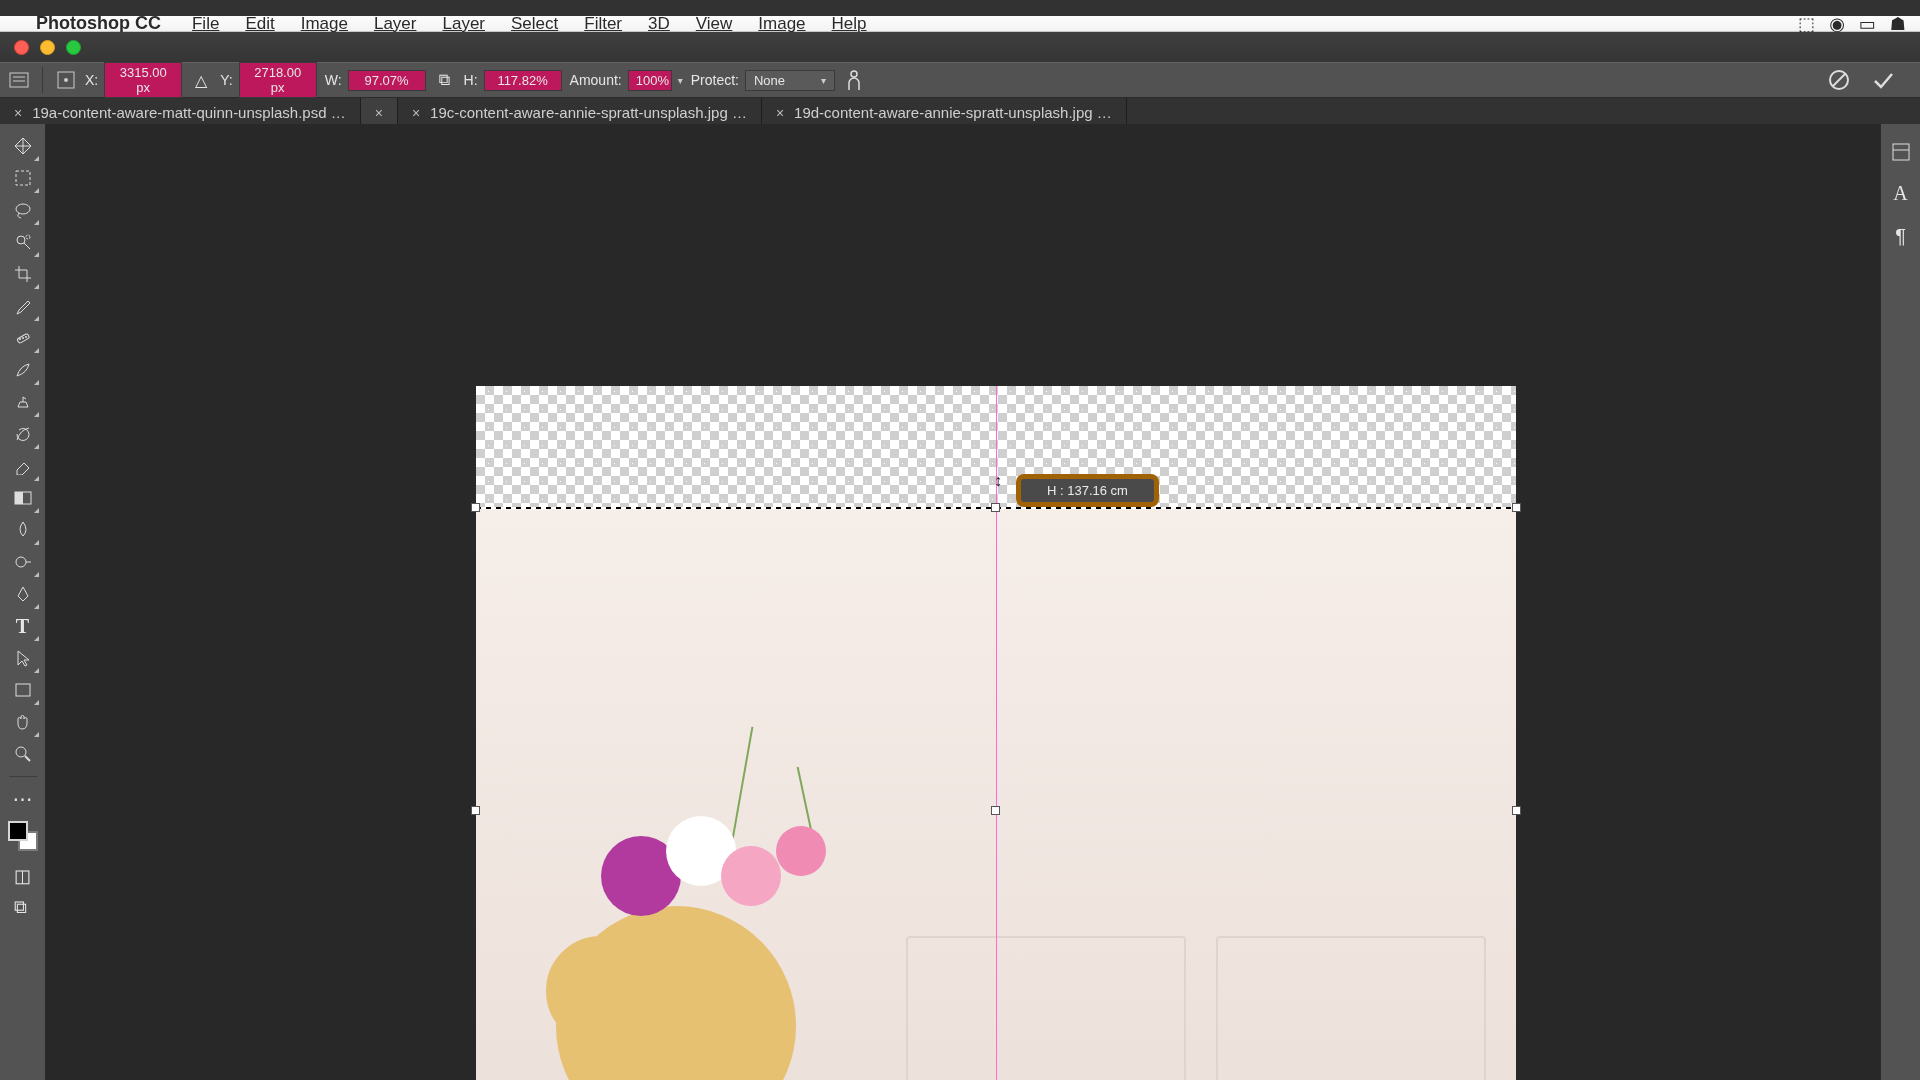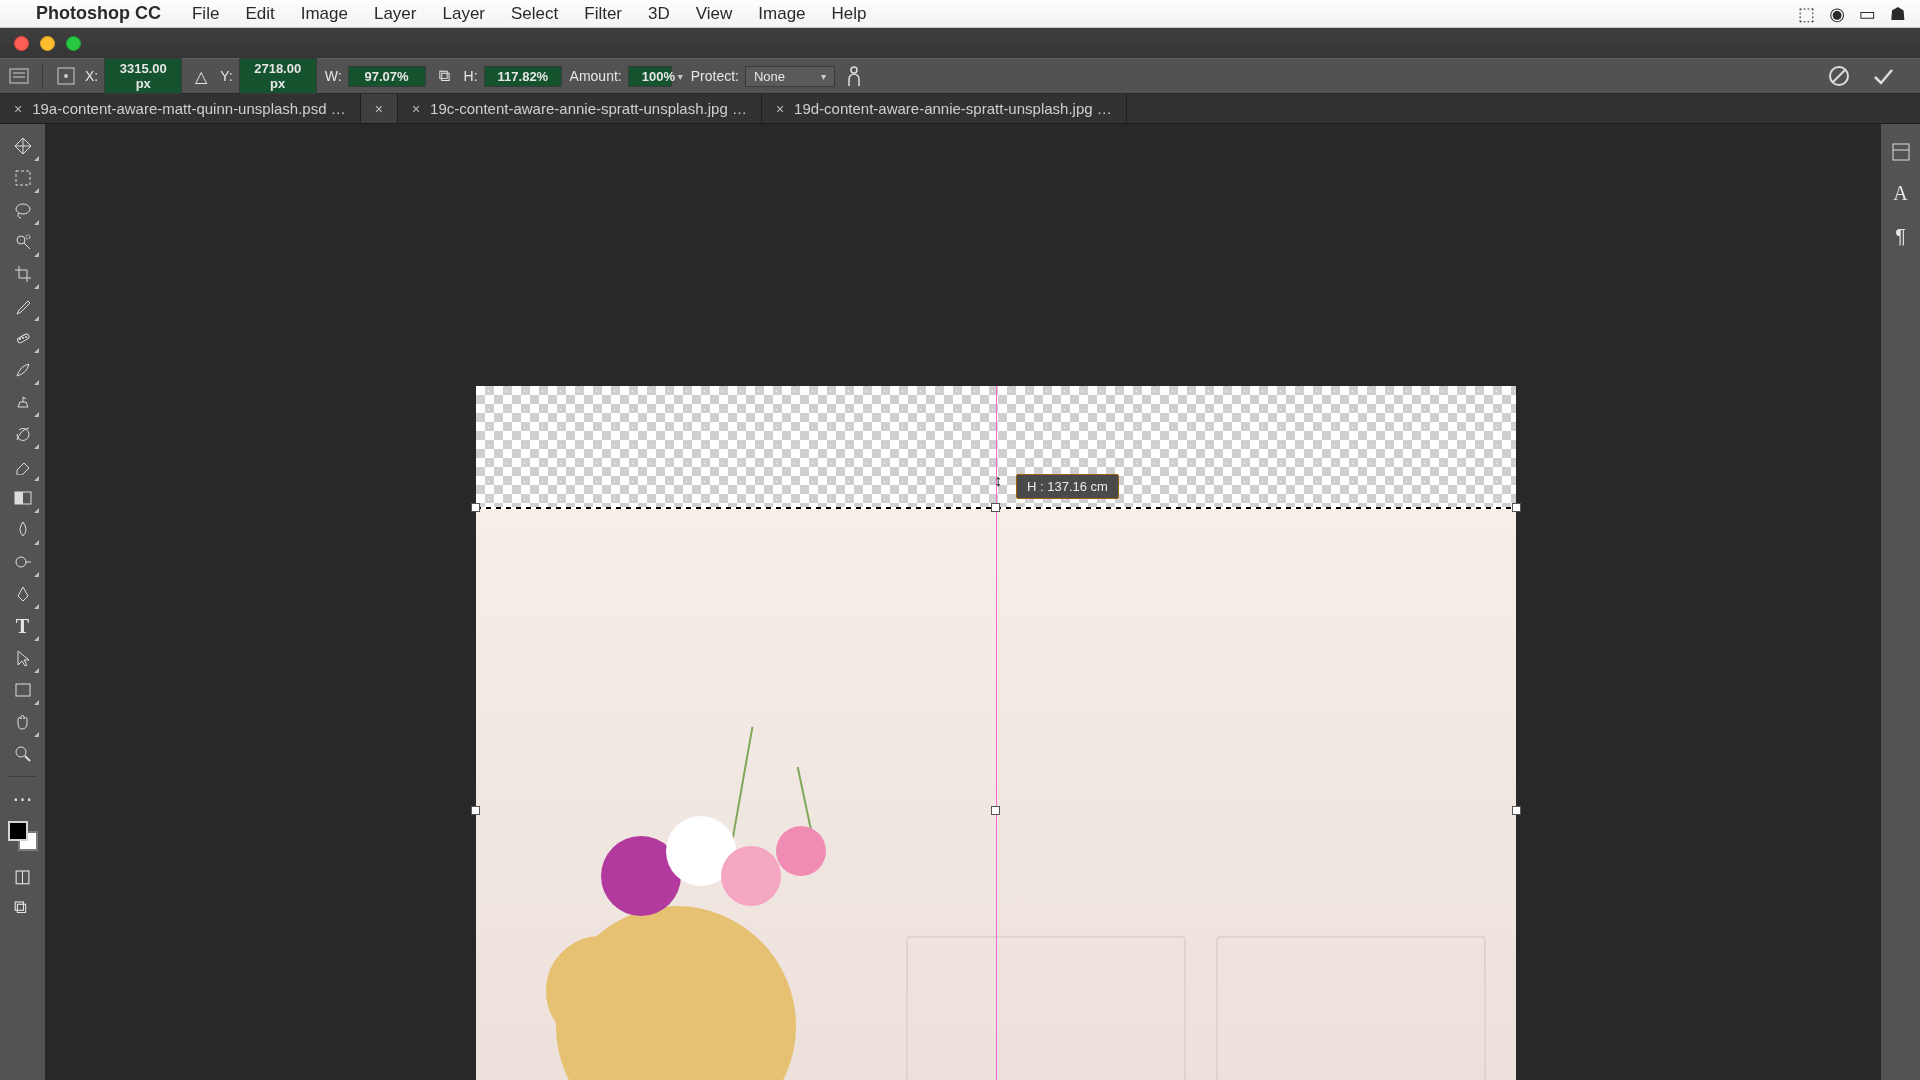--- a/index.html
+++ b/index.html
@@ -1,39 +1,39 @@
 <!DOCTYPE html>
 <html><head>
 <meta charset="utf-8">
 <style>
 * { margin: 0; padding: 0; box-sizing: border-box; font-family: -apple-system, "Helvetica Neue", Arial, sans-serif; }
 html, body { width: 1920px; height: 1080px; overflow: hidden; background: #323232; }
 
 
-.mac-menubar { height: 28px; background: linear-gradient(#fdfdfd,#f3f3f3); border-bottom: 1px solid #c9c9c9; display: flex; align-items: center; font-size: 17px; color: #2a2a2a; }
+.mac-menubar { height: 16px; background: linear-gradient(#fdfdfd,#f3f3f3); border-bottom: 1px solid #c9c9c9; display: flex; align-items: center; font-size: 17px; color: #2a2a2a; margin-top: 16px; }
 .mac-menubar .apple { padding: 0 18px; font-size: 19px; }
 .mac-menubar .app-name { font-weight: 700; padding-right: 18px; font-size: 18px;}
-.mac-menubar .menu-item { padding: 0 13px; cursor: default; }
+.mac-menubar .menu-item { padding: 0 13px; cursor: default; text-decoration: underline; }
 .mac-menubar .right { margin-left: auto; display: flex; align-items: center; gap: 14px; padding-right: 14px; font-size: 18px; }
 
 
 .win-titlebar { height: 30px; background: linear-gradient(#3f3f3f,#353535); display: flex; align-items: center; position: relative; }
 .traffic { display: flex; gap: 11px; padding-left: 14px; }
 .tl-dot { width: 15px; height: 15px; border-radius: 50%; }
 .tl-red { background:#ff5f57; border:1px solid #e24238;}
 .tl-yellow { background:#febc2e; border:1px solid #d9a226;}
 .tl-green { background:#28c840; border:1px solid #1fa532;}
 .win-title { position:absolute; left:0; right:0; text-align:center; color:#e6e6e6; font-size:16px; pointer-events:none;}
 
 
 .options-bar { height: 36px; background:#525252; display:flex; align-items:center; color:#e6e6e6; font-size:14px; border-top:1px solid #636363; border-bottom:1px solid #2a2a2a; padding: 0 8px; gap:8px;}
 .opt-sep { width:1px; height:26px; background:#3a3a3a; margin:0 4px;}
 .opt-field { display:flex; align-items:center; gap:6px;}
 .opt-label { color:#e6e6e6; }
-.opt-input { background:#14532d; border:1px solid #3a3a3a; color:#e6e6e6; padding:2px 13px; font-size:13px; width:78px; text-align:center;font-weight:bold;}
+.opt-input { background:#be185d; border:1px solid #3a3a3a; color:#e6e6e6; padding:2px 7px; font-size:13px; width:78px; text-align:center;}
 .opt-select { background:#5a5a5a; border:1px solid #3a3a3a; color:#e6e6e6; padding:2px 8px; font-size:13px; width:90px; display:flex; align-items:center; justify-content:space-between;}
 .opt-chev { font-size:10px; color:#ccc;}
 .opt-icon { width:22px; height:22px; display:flex; align-items:center; justify-content:center; color:#e6e6e6; font-size:16px;}
 .opt-right { margin-left:auto; display:flex; gap:16px; padding-right:12px;}
 .opt-right .act { font-size:22px; color:#e6e6e6; width:28px; text-align:center; cursor:default;}
 
 
 .doc-tabs { height: 30px; background:#323232; display:flex; align-items:stretch; color:#cfcfcf; font-size:15px; border-bottom:1px solid #1e1e1e;}
 .doc-tab { display:flex; align-items:center; gap:10px; padding:0 14px; border-right:1px solid #1e1e1e; cursor:default;}
 .doc-tab.active { background:#3f3f3f; color:#fafafa;}
@@ -89,21 +89,21 @@
 .b4{left:300px; bottom:230px; width:50px; height:50px; background:#f08bb4;}
 .stem{position:absolute; width:2px; background:#7fa85a;}
 .s1{left:265px; bottom:260px; height:120px; transform:rotate(10deg);}
 .s2{left:330px; bottom:250px; height:90px; transform:rotate(-12deg);}
 
 .panel{position:absolute; bottom:0; height:170px; border:2px solid #e1d4cc; border-radius:4px;}
 .p1{left:430px; width:280px;}
 .p2{left:740px; width:270px;}
 
 
-.readout{position:absolute; background:#4a4a4a; color:#eaeaea; font-size:13px; padding:4px 10px; border:1px solid #a16207; border-radius:2px; white-space:nowrap;}
+.readout{position:absolute; background:#4a4a4a; color:#eaeaea; font-size:13px; padding:4px 26px; border:5px solid #a16207; border-radius:8px; white-space:nowrap;}
 
 .drag-arrow{position:absolute; color:#222; font-size:16px; text-align:center; width:20px;}
 
 svg{display:block;}
 </style>
 </head>
 <body>
 
 <div class="mac-menubar">
   <span class="apple"></span>

